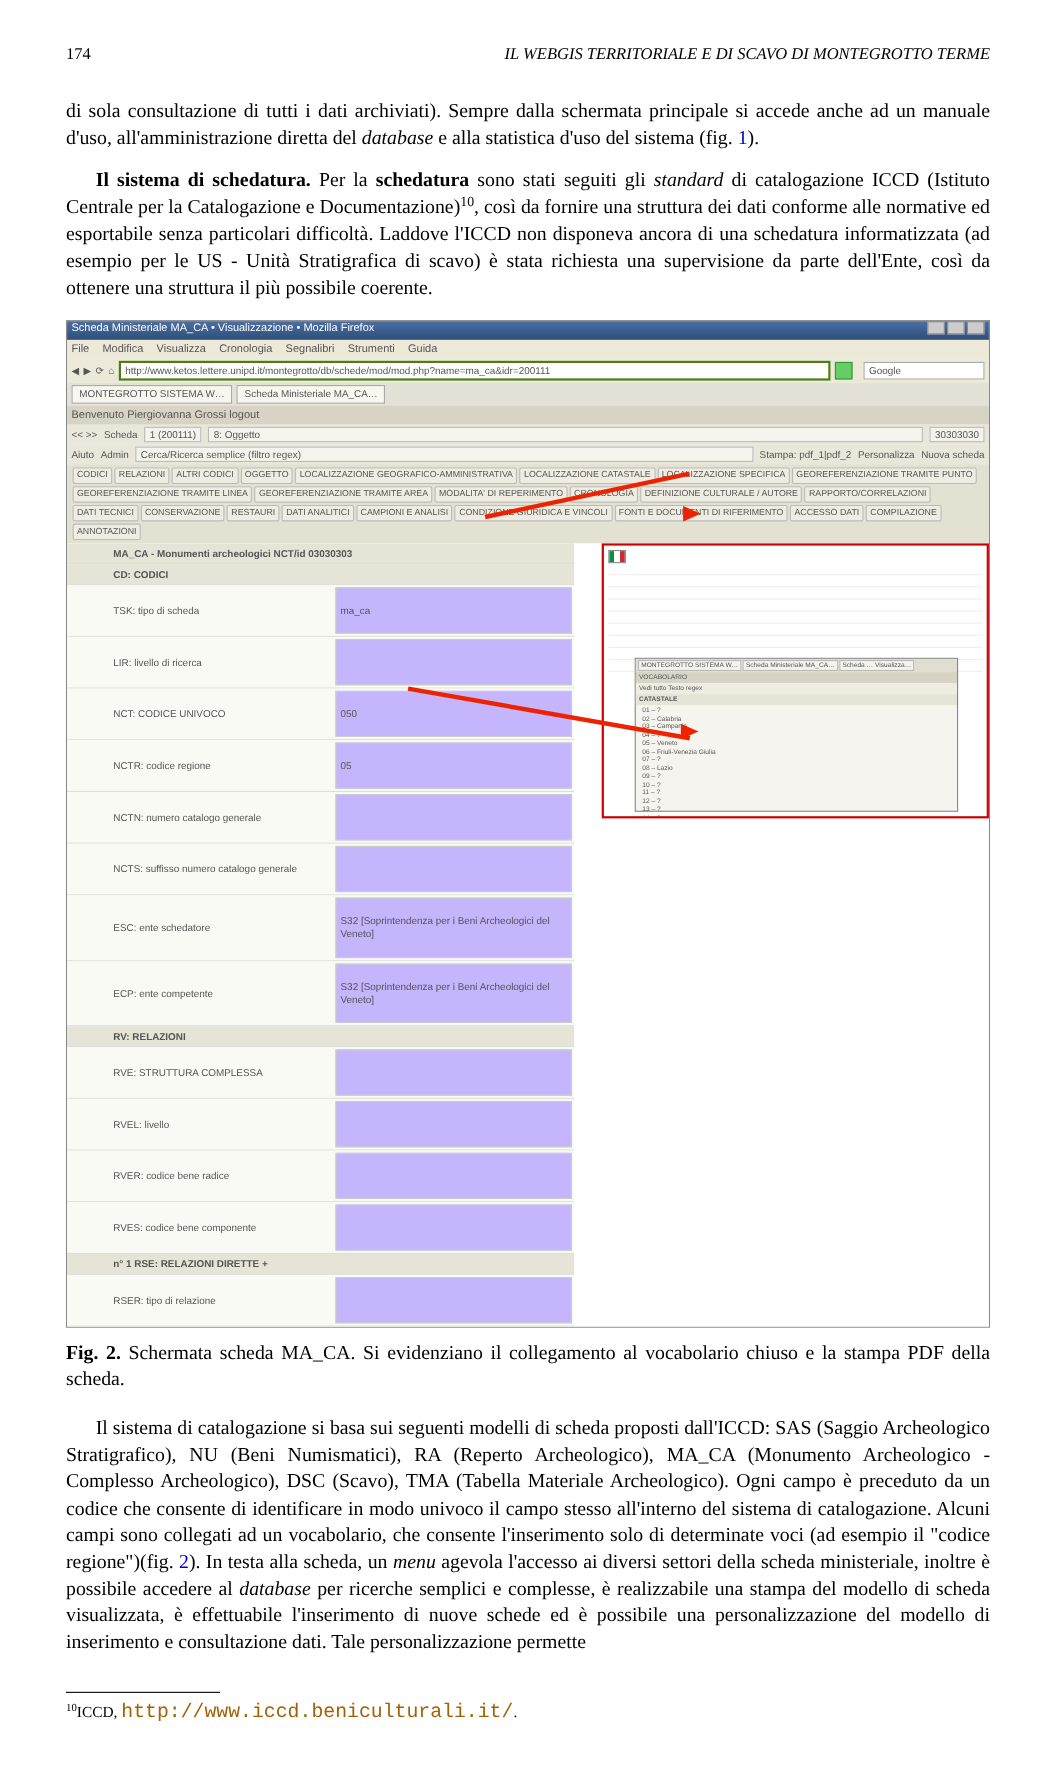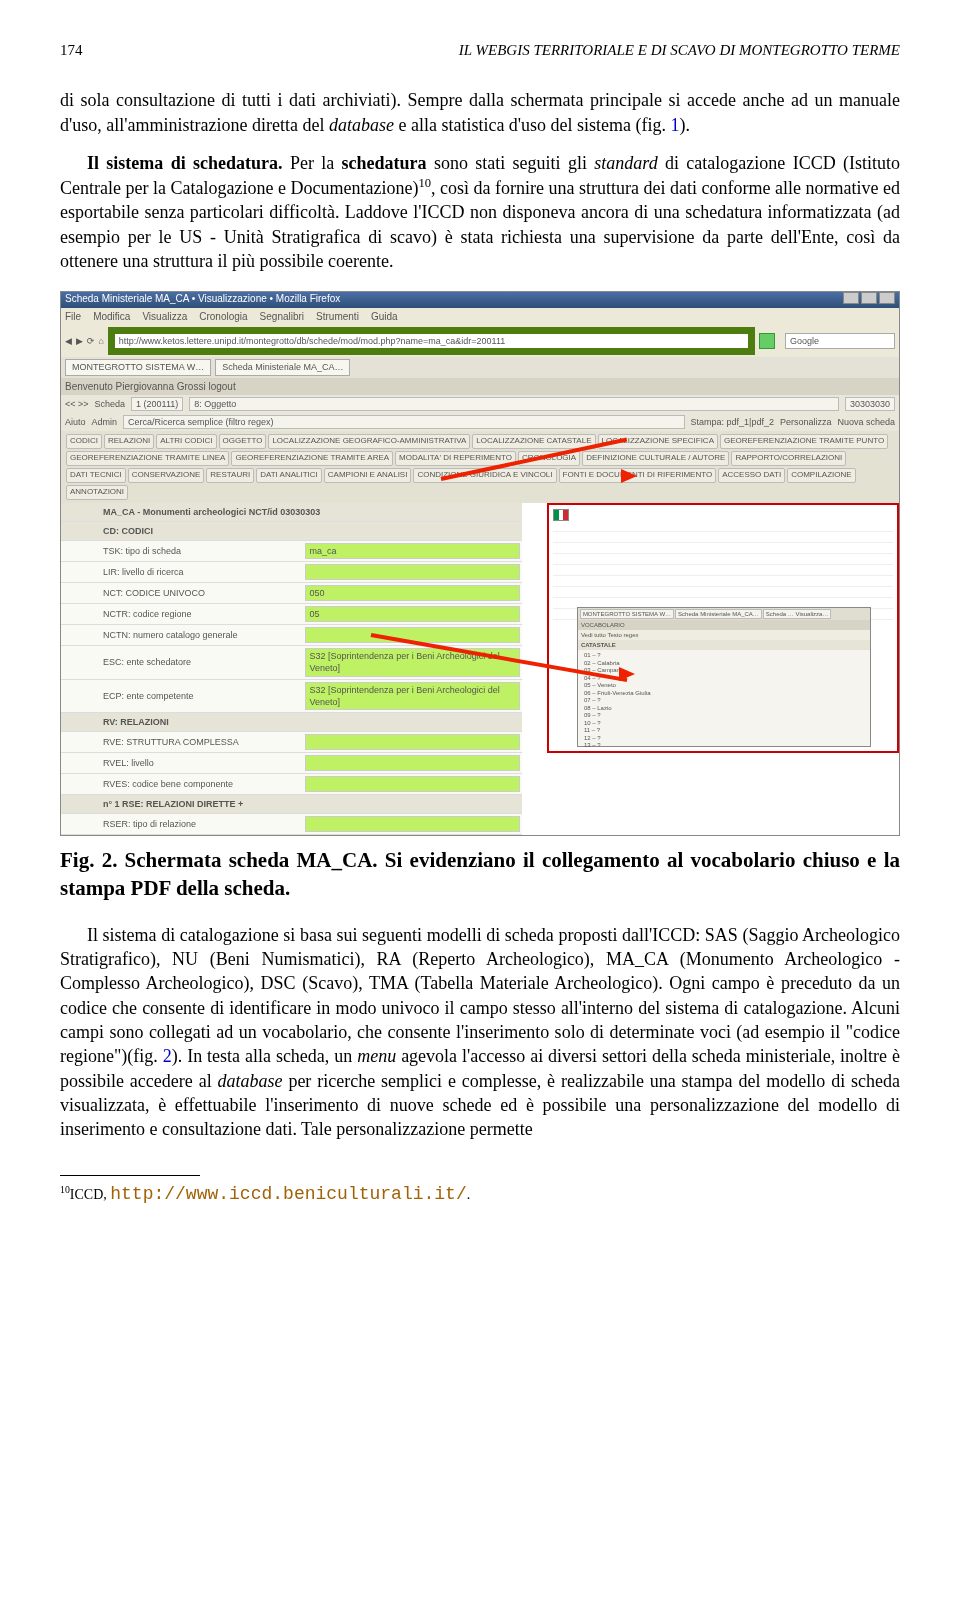--- a/index.html
+++ b/index.html
@@ -32,36 +32,36 @@
     color: #555;
     width: 100%;
     box-sizing: border-box;
     position: relative;
   }
   .titlebar { background: linear-gradient(#4a6fa5,#2f4e78); color:#fff; font-size: 10px; padding:0 4px; display:flex; justify-content:space-between; }
   .winbtns span { display:inline-block; width:14px; height:10px; background:#ccc; margin-left:2px; border:1px solid #888; }
   .menubar { background:#ece9d8; padding:2px 4px; font-size:10px; }
   .menubar span { margin-right:12px; }
   .addrbar { background:#ece9d8; padding:2px 4px; display:flex; align-items:center; gap:4px; }
-  .addrbar .url { background:#fff; border:7px solid #4d7c0f; padding:1px 4px; flex:1; font-size:9px; }
+  .addrbar .url { background:#fff; border:2px solid #4d7c0f; padding:1px 4px; flex:1; font-size:9px; }
   .addrbar .go  { background:#6c6; border:1px solid #393; width:14px; height:14px; }
   .addrbar .search { background:#fff; border:1px solid #aaa; width:100px; padding:1px 4px; font-size:9px; margin-left:6px; }
   .tabsbar { background:#e4e2d6; padding:2px 4px; display:flex; gap:4px; }
   .tabsbar .tab { background:#f7f6ef; border:1px solid #aaa; padding:1px 6px; font-size:9px; }
   .appbar { background:#d7d4c6; padding:2px 4px; font-size:10px; display:flex; justify-content:space-between; }
   .approw { background:#e9e7da; padding:2px 4px; display:flex; gap:6px; align-items:center; font-size:9px; }
   .approw .chip { background:#f4f3ec; border:1px solid #bbb; padding:0px 4px; }
   .catbar { background:#e3e1d2; padding:2px 4px; font-size:8px; line-height:1.6; }
   .catbar .cat { display:inline-block; background:#efede1; border:1px solid #bbb; padding:0px 3px; margin:1px 1px; border-radius:2px; white-space:nowrap; }
   .schedabody { position:relative; background:#fff; }
   .schedabody .leftcol { width:55%; }
   .fieldrow { display:flex; align-items:center; border-bottom:1px solid #ddd; background:#fafaf5; }
   .fieldrow.hdr { background:#e6e4d6; font-weight:bold; }
   .fieldrow .lbl { width:42%; padding:3px 6px; font-size:9px;margin-left:36px; }
-  .fieldrow .val { flex:1; background:#bef264; border:1px solid #ccc; margin:2px; padding:1px 4px; font-size:9px; min-height:12px; }
+  .fieldrow .val { flex:1; background:#c4b5fd; border:1px solid #ccc; margin:2px; padding:14px 4px; font-size:9px; min-height:12px; }
   .footerbar { background:#ece9d8; padding:2px 6px; font-size:9px; }
   .preview-pdf {
     position:absolute; top:0; right:0; width:42%; height:250px;
     background:#fff; border:2px solid #c00; box-sizing:border-box;
     padding:4px; font-size:6px; overflow:hidden;
   }
   .preview-pdf .pdfhdr { display:flex; gap:4px; margin-bottom:4px; }
   .preview-pdf .flag { width:14px; height:10px; background:linear-gradient(90deg,#009246 33%, #fff 33% 66%, #ce2b37 66%); border:1px solid #888; }
   .preview-pdf .pdfrow { border-bottom:1px solid #eee; height:6px; margin-bottom:4px; }
   .preview-pdf .subwin {
@@ -70,21 +70,21 @@
   }
   .preview-pdf .subwin .subtabs { background:#e0ded0; padding:1px 2px; white-space:nowrap; overflow:hidden; }
   .preview-pdf .subwin .subtabs span { display:inline-block; border:1px solid #bbb; padding:0 2px; margin-right:1px; background:#f4f3ec; }
   .preview-pdf .subwin .sublabel { background:#d7d4c6; padding:1px 3px; }
   .preview-pdf .subwin .sublist { padding:2px 6px; }
   .preview-pdf .subwin .sublist div { line-height:1.25; }
   
   .arrowline { position:absolute; background:#e20; height:4px; transform-origin:left center; }
   .arrowhead { position:absolute; width:0; height:0; border-style:solid; }
 
-  .fig-caption { margin-top:10px; font-size:21px; text-align:justify;font-weight:bold; }
+  .fig-caption { margin-top:10px; font-size:18px; text-align:justify; }
   .footnote-rule { border:0; border-top:1px solid #000; width:140px; margin:34px 0 6px 0; }
   .footnote { font-size:14px; }
 </style>
 </head>
 <body>
 
 <div class="header-line">
   <span class="page-num">174</span>
   <span class="running-title">IL WEBGIS TERRITORIALE E DI SCAVO DI MONTEGROTTO TERME</span>
 </div>
@@ -161,36 +161,44 @@
           </div>
           <div class="fieldrow">
             <div class="lbl">NCTR: codice regione</div>
             <div class="val">05</div>
           </div>
           <div class="fieldrow">
             <div class="lbl">NCTN: numero catalogo generale</div>
             <div class="val"></div>
           </div>
           <div class="fieldrow">
+            <div class="lbl">NCTS: suffisso numero catalogo generale</div>
+            <div class="val"></div>
+          </div>
+          <div class="fieldrow">
             <div class="lbl">ESC: ente schedatore</div>
             <div class="val">S32 [Soprintendenza per i Beni Archeologici del Veneto]</div>
           </div>
           <div class="fieldrow">
             <div class="lbl">ECP: ente competente</div>
             <div class="val">S32 [Soprintendenza per i Beni Archeologici del Veneto]</div>
           </div>
           <div class="fieldrow hdr">
             <div class="lbl">RV: RELAZIONI</div>
           </div>
           <div class="fieldrow">
             <div class="lbl">RVE: STRUTTURA COMPLESSA</div>
             <div class="val"></div>
           </div>
           <div class="fieldrow">
             <div class="lbl">RVEL: livello</div>
+            <div class="val"></div>
+          </div>
+          <div class="fieldrow">
+            <div class="lbl">RVER: codice bene radice</div>
             <div class="val"></div>
           </div>
           <div class="fieldrow">
             <div class="lbl">RVES: codice bene componente</div>
             <div class="val"></div>
           </div>
           <div class="fieldrow hdr">
             <div class="lbl">n° 1   RSE: RELAZIONI DIRETTE  +</div>
           </div>
           <div class="fieldrow">

